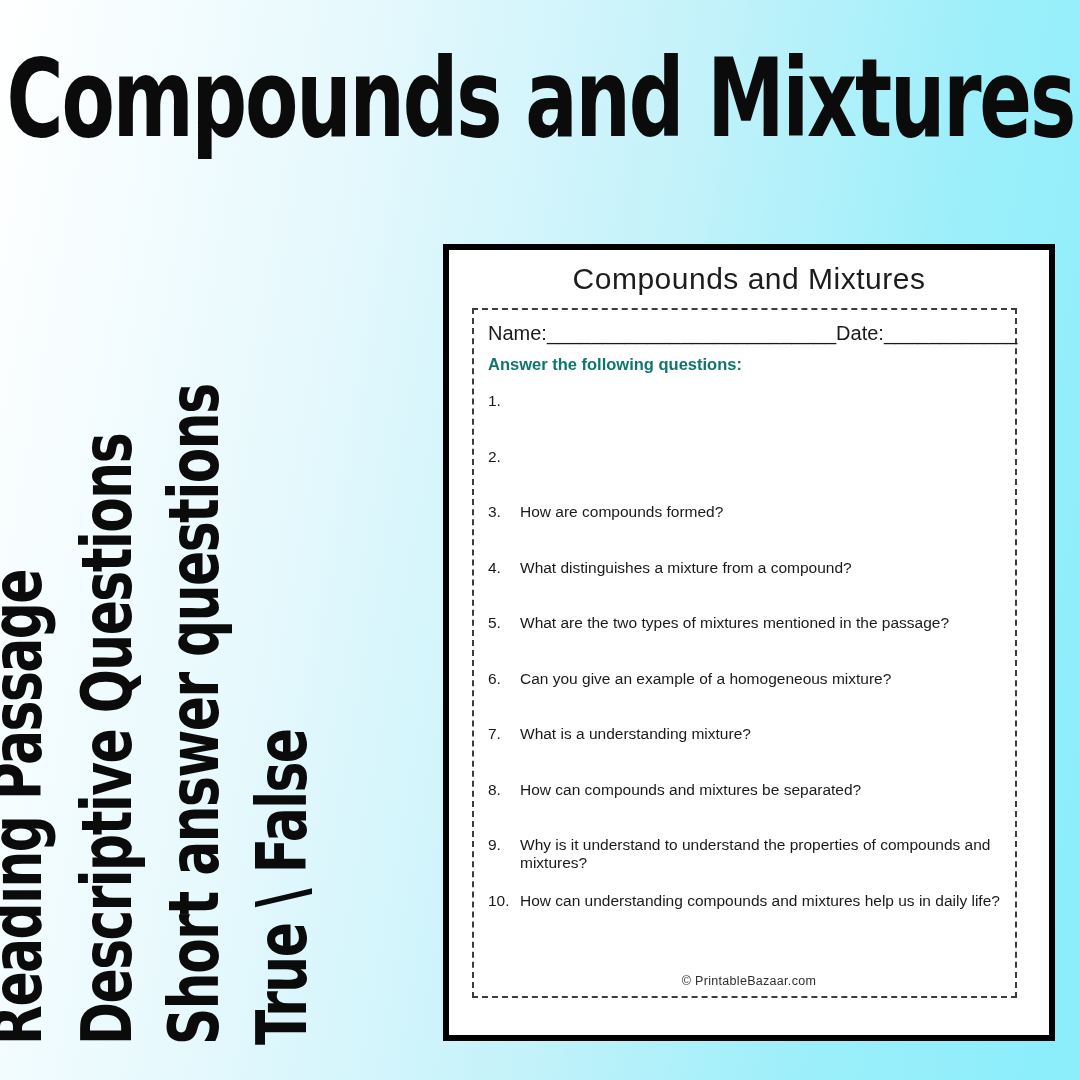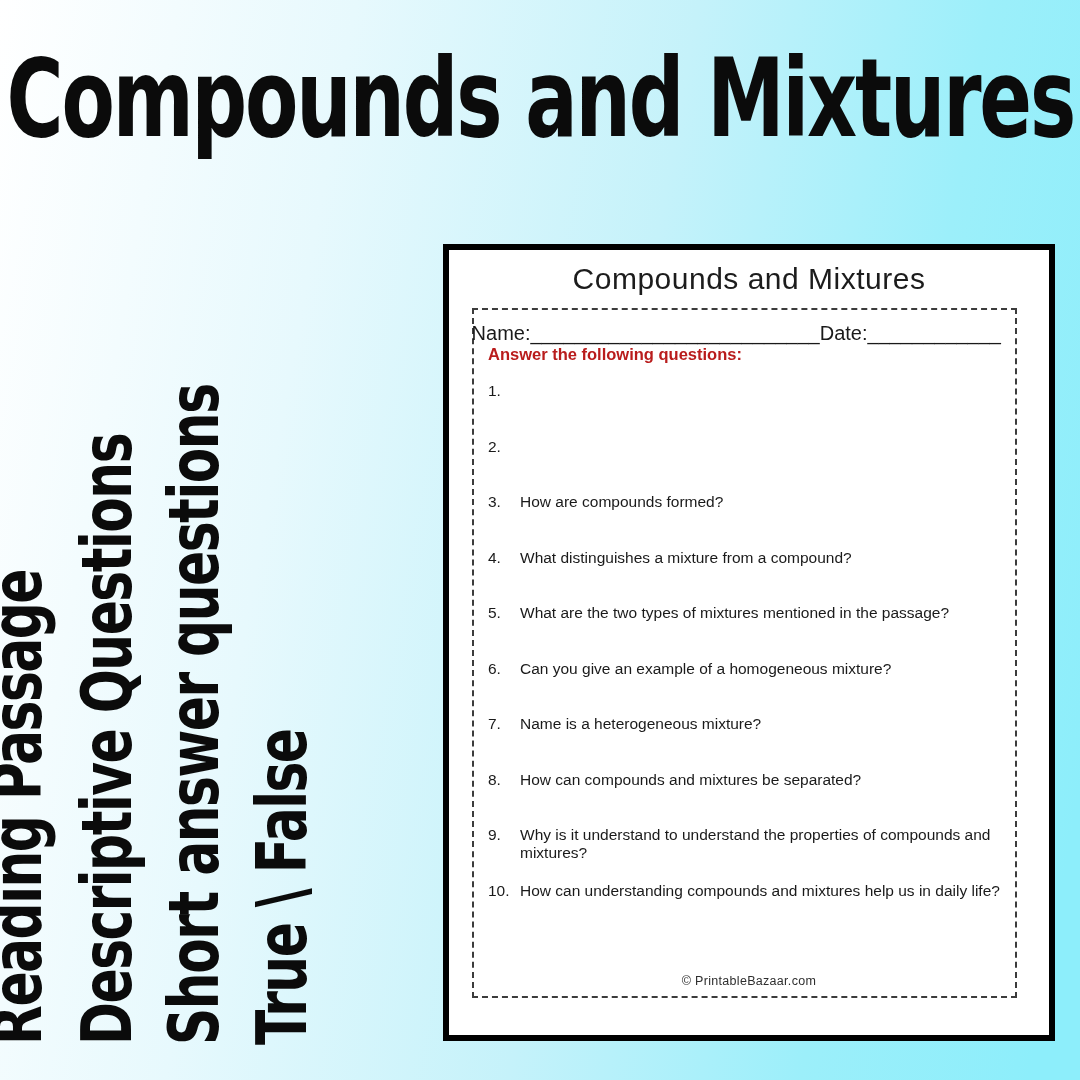--- a/index.html
+++ b/index.html
@@ -69,30 +69,31 @@
   }
   .dashed-box {
     position: absolute;
     left: 23px; top: 58px;
     width: 545px; height: 690px;
     border: 2px dashed #3c3c3c;
     padding: 12px 14px 0 14px;
   }
   .name-date-row {
     display: flex;
-    justify-content: flex-end;
+    justify-content: flex-start;
     align-items: baseline;
     font-size: 20px;
     color: #1a1a1a;
     white-space: nowrap;
   }
   .instruction {
+    margin-top: 10px;
     font-size: 16.5px;
     font-weight: bold;
-    color: #b91c1c;
+    color: #0f766e;
   }
   .questions {
     margin-top: 18px;
     list-style: none;
   }
   .q {
     display: flex;
     align-items: flex-start;
     height: 55.5px;
     font-size: 15.5px;
@@ -154,21 +155,21 @@
       <li class="q">
           <span class="q-num">5.</span>
           <span class="q-text">What are the two types of mixtures mentioned in the passage?</span>
         </li>
       <li class="q">
           <span class="q-num">6.</span>
           <span class="q-text">Can you give an example of a homogeneous mixture?</span>
         </li>
       <li class="q">
           <span class="q-num">7.</span>
-          <span class="q-text">Name is a heterogeneous mixture?</span>
+          <span class="q-text">What is a understanding mixture?</span>
         </li>
       <li class="q">
           <span class="q-num">8.</span>
           <span class="q-text">How can compounds and mixtures be separated?</span>
         </li>
       <li class="q">
           <span class="q-num">9.</span>
           <span class="q-text">Why is it understand to understand the properties of compounds and mixtures?</span>
         </li>
       <li class="q">

